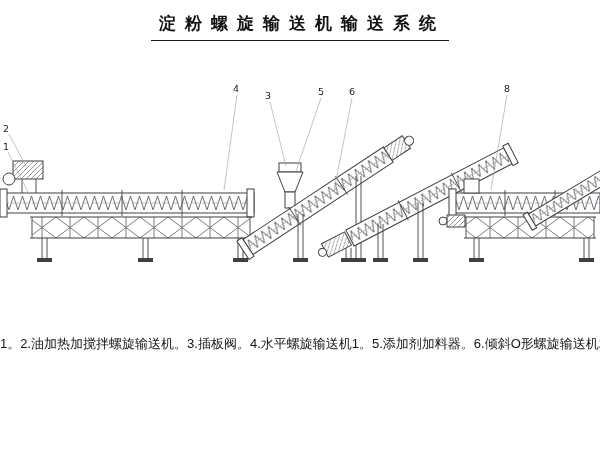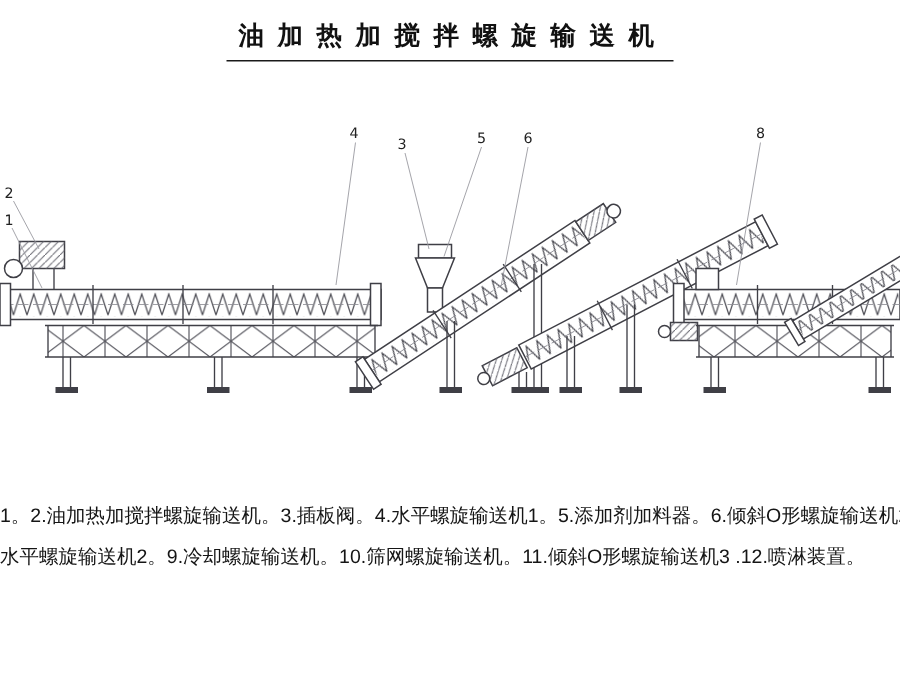--- a/index.html
+++ b/index.html
@@ -198,19 +198,18 @@
       <text class="num" x="349" y="95">6</text>
     </g>
     <g>
       <line class="ldr" x1="507" y1="95" x2="491" y2="190"></line>
       <text class="num" x="504" y="92">8</text>
     </g>
   </g>
 </svg>
 
 <div class="title-wrap">
-  <span>油加热加搅拌螺旋输送机</span>
+  <span>淀粉螺旋输送机输送系统</span>
 </div>
 
 <div class="caption">
   <div>1。2.油加热加搅拌螺旋输送机。3.插板阀。4.水平螺旋输送机1。5.添加剂加料器。6.倾斜O形螺旋输送机2</div>
-  <div>水平螺旋输送机2。9.冷却螺旋输送机。10.筛网螺旋输送机。11.倾斜O形螺旋输送机3 .12.喷淋装置。</div>
 </div>
 
 </body></html>

